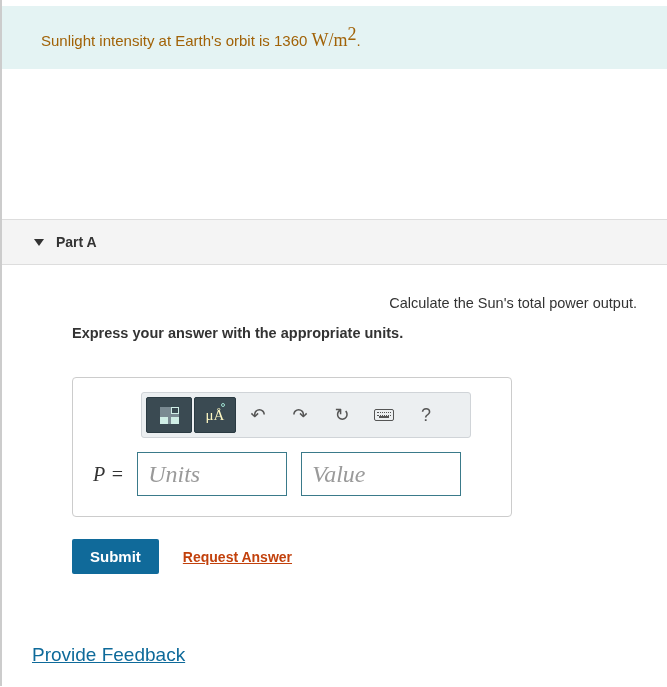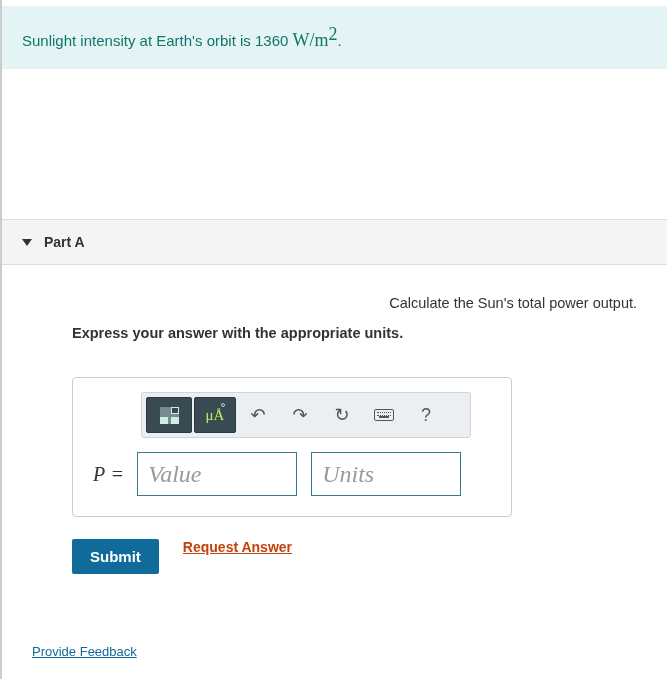--- a/index.html
+++ b/index.html
@@ -7,33 +7,33 @@
     font-family: Arial, Helvetica, sans-serif;
     font-size: 14px;
     color: #333;
     background: #fff;
     width: 667px;
     border-left: 2px solid #ccc;
     padding-bottom: 20px;
   }
   .info-box {
     background: #e4f3f3;
-    padding: 18px 20px;
+    padding: 18px 39px;
     margin: 6px 0 0 0;
     font-size: 15px;
-    color: #0f766e;
+    color: #a16207;
   }
   .info-box .serif { font-family: Georgia, 'Times New Roman', serif; font-size: 18px; }
   .info-box sup { font-size: 12px; }
   .part-wrap { margin-top: 150px; }
   .part-header {
     background: #f4f4f4;
     border-top: 1px solid #ddd;
     border-bottom: 1px solid #ddd;
-    padding: 14px 22px 14px 20px;
+    padding: 14px 22px 14px 32px;
     display: flex;
     align-items: center;
     gap: 12px;
     margin-top: 48px;
   }
   .caret {
     width: 0; height: 0;
     border-left: 5px solid transparent;
     border-right: 5px solid transparent;
     border-top: 7px solid #333;
@@ -64,21 +64,21 @@
     width: 40px; height: 34px;
     display: flex; align-items: center; justify-content: center;
     border-radius: 2px;
     cursor: pointer;
     font-size: 18px;
     color: #555;
     position: relative;
   }
   .tool-btn.dark { background: #3a4a52; color: #fff; width: 46px; height: 36px; border:1px solid #2a3a42; }
   .tool-btn.green { background: #3a4a52; border:1px solid #2a3a42; width:42px; height:36px; }
-  .tool-btn.green span { color: #bef264; font-family: Georgia, serif; font-size: 15px; }
+  .tool-btn.green span { color: #fef9c3; font-family: Georgia, serif; font-size: 15px; }
   .tool-btn.green .ring { border:1px solid #9fe0d0; border-radius:50%; width:4px; height:4px; position:absolute; top:5px; left:26px;}
   .template-icon {
     display: grid;
     grid-template-columns: 8px 3px 8px;
     grid-template-rows: 7px 3px 7px;
     gap: 0;
   }
   .template-icon div { background: #7a8a92; }
   .template-icon .hl { background: #cfeee6; }
   .template-icon .sel { background: #fff; border:1px solid #fff; }
@@ -101,34 +101,34 @@
     display: flex; align-items: center;
     padding: 0 10px;
     font-family: Georgia, 'Times New Roman', serif;
     font-style: italic;
     font-size: 24px;
     color: #9a9a9a;
     background: #fff;
   }
   .field.value { width: 160px; }
   .field.units { width: 150px; }
-  .actions { margin-top: 22px; display:flex; align-items:flex-start; gap:24px; padding-left:0;}
+  .actions { margin-top: 22px; display:flex; align-items:center; gap:24px; padding-left:0;}
   .submit-btn {
     background: #106a9a;
     color: #fff;
     border: none;
     padding: 9px 18px;
     font-size: 15px;
     font-weight: bold;
     cursor: pointer;
     border-radius: 2px;
   }
   .link { color: #c2410c; text-decoration: underline; font-weight: bold; font-size: 14px; cursor:pointer;}
   .feedback-link {
-    color: #0e6a9a; text-decoration: underline; font-size: 13px;
+    color: #0e6a9a; text-decoration: underline; font-size: 19px;
     margin: 50px 0 0 30px; display:inline-block; cursor:pointer;
   }
 </style>
 </head>
 <body>
 
 
 
 <div class="info-box">
   <span>Sunlight intensity at Earth's orbit is 1360 </span><span class="serif">W/m</span><sup class="serif">2</sup><span>.</span>
@@ -176,25 +176,25 @@
         </div>
         <div class="tool-btn">
           <span>?</span>
         </div>
       </div>
 
       <div class="answer-row">
         <div class="var-label">
           <span>P</span> <span class="eq">=</span>
         </div>
+        <div class="field units">
+          <span>Units</span>
+        </div>
         <div class="field value">
           <span>Value</span>
-        </div>
-        <div class="field units">
-          <span>Units</span>
         </div>
       </div>
     </div>
 
     <div class="actions">
       <button class="submit-btn">Submit</button>
       <a class="link">Request Answer</a>
     </div>
   </div>
 </div>

